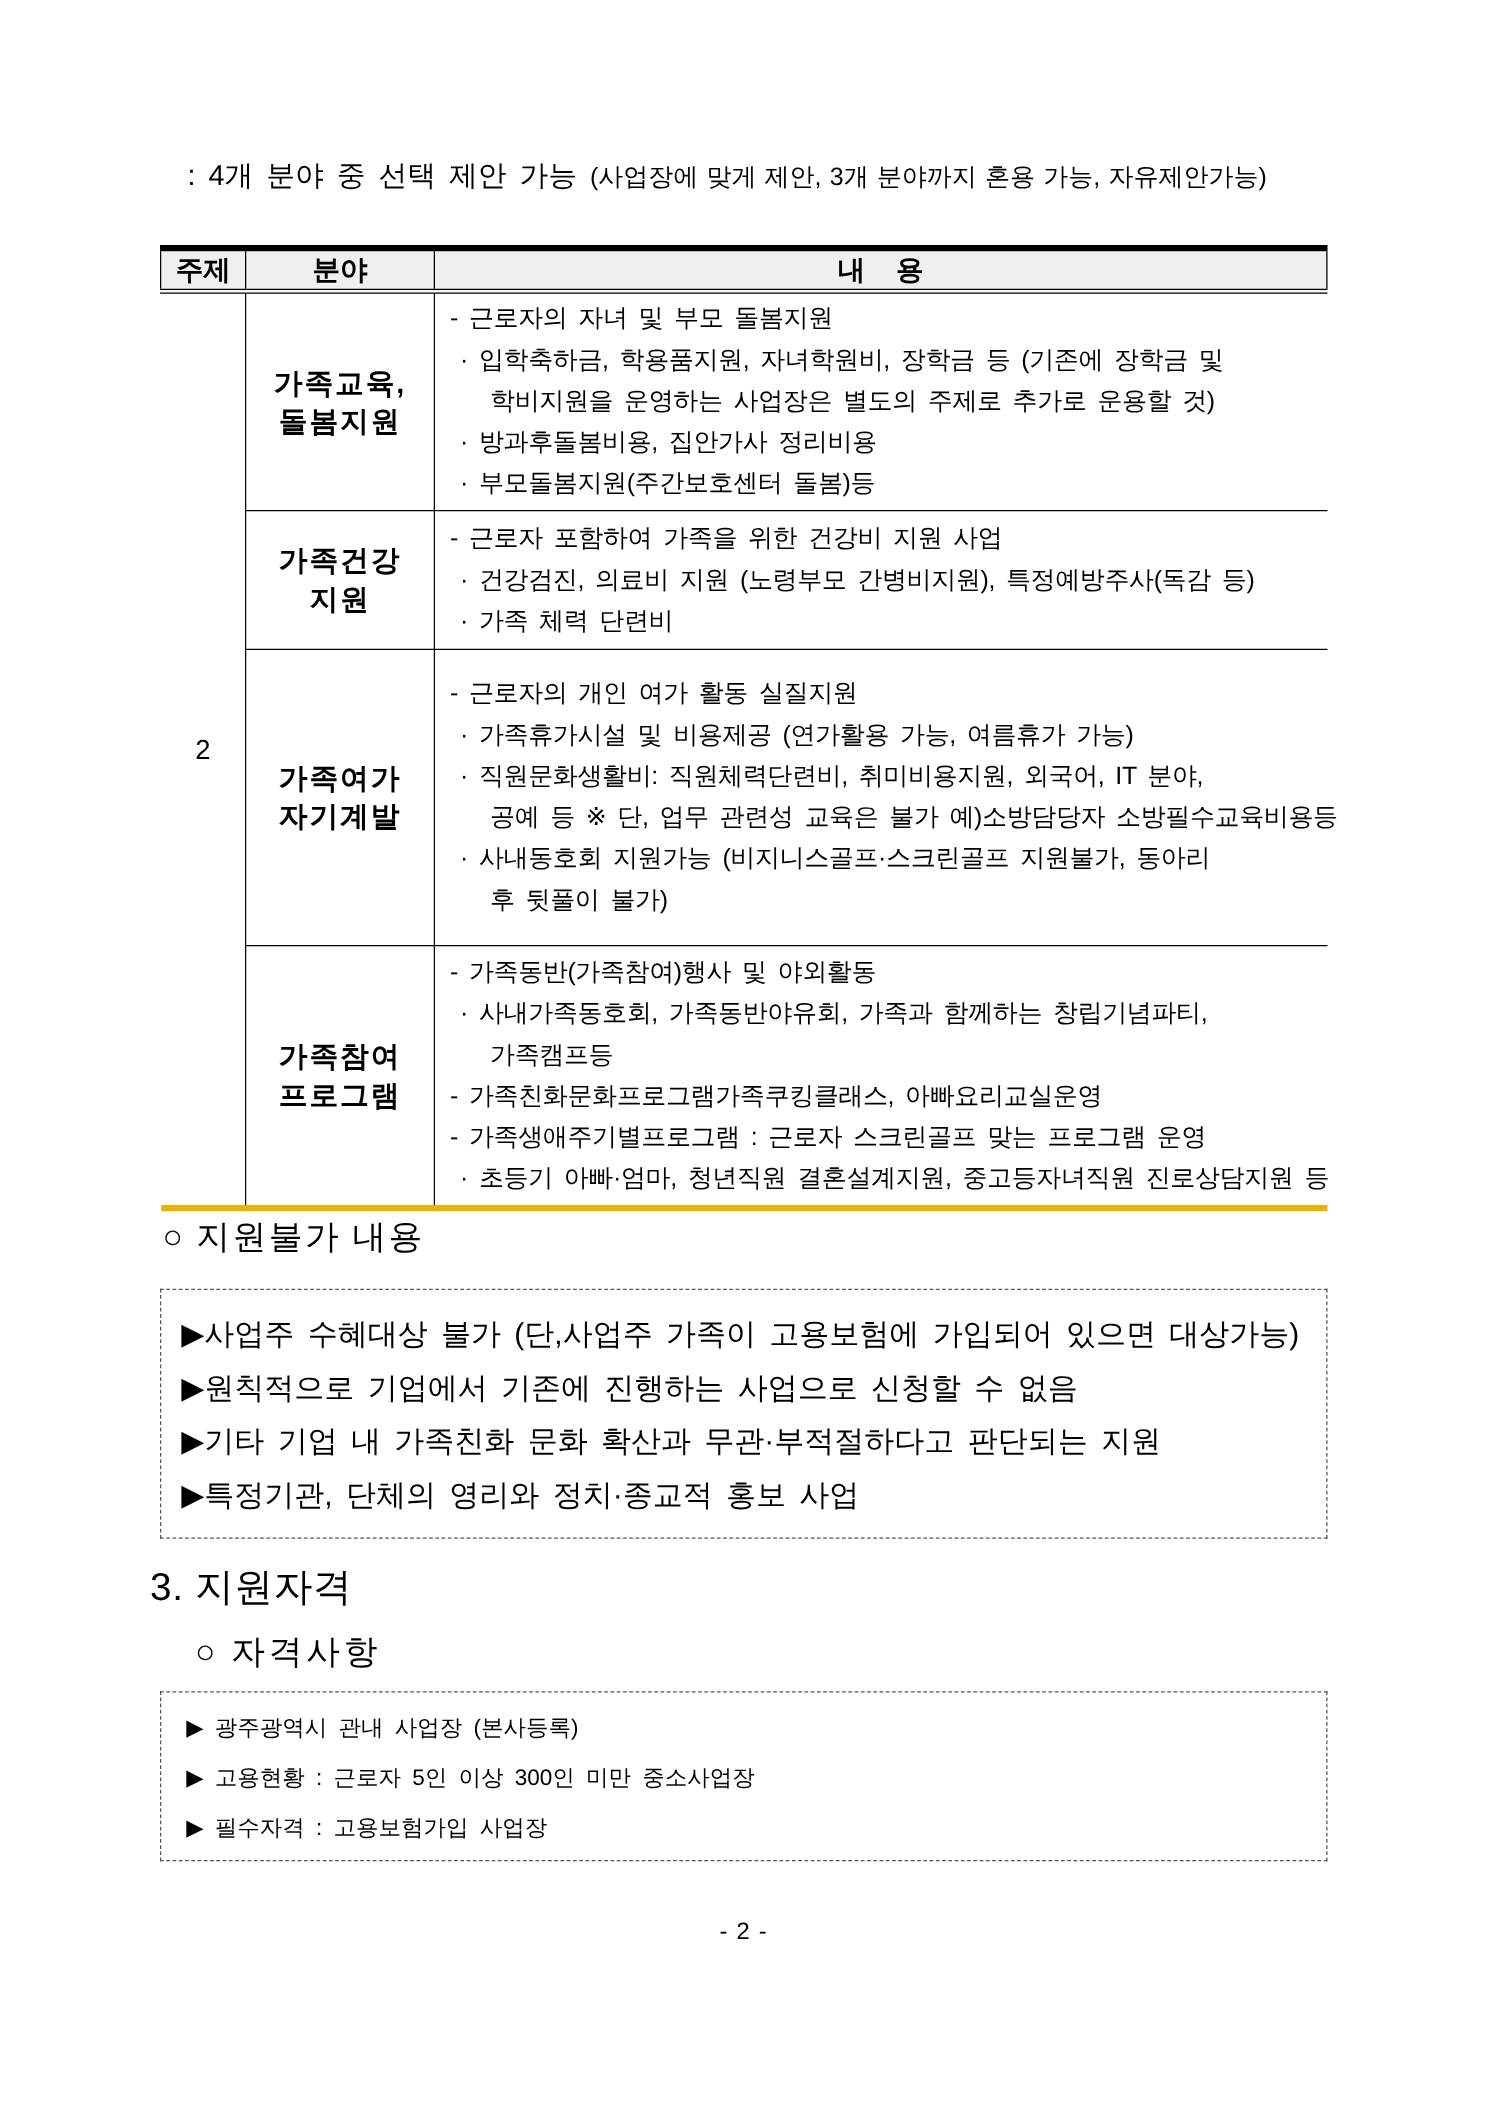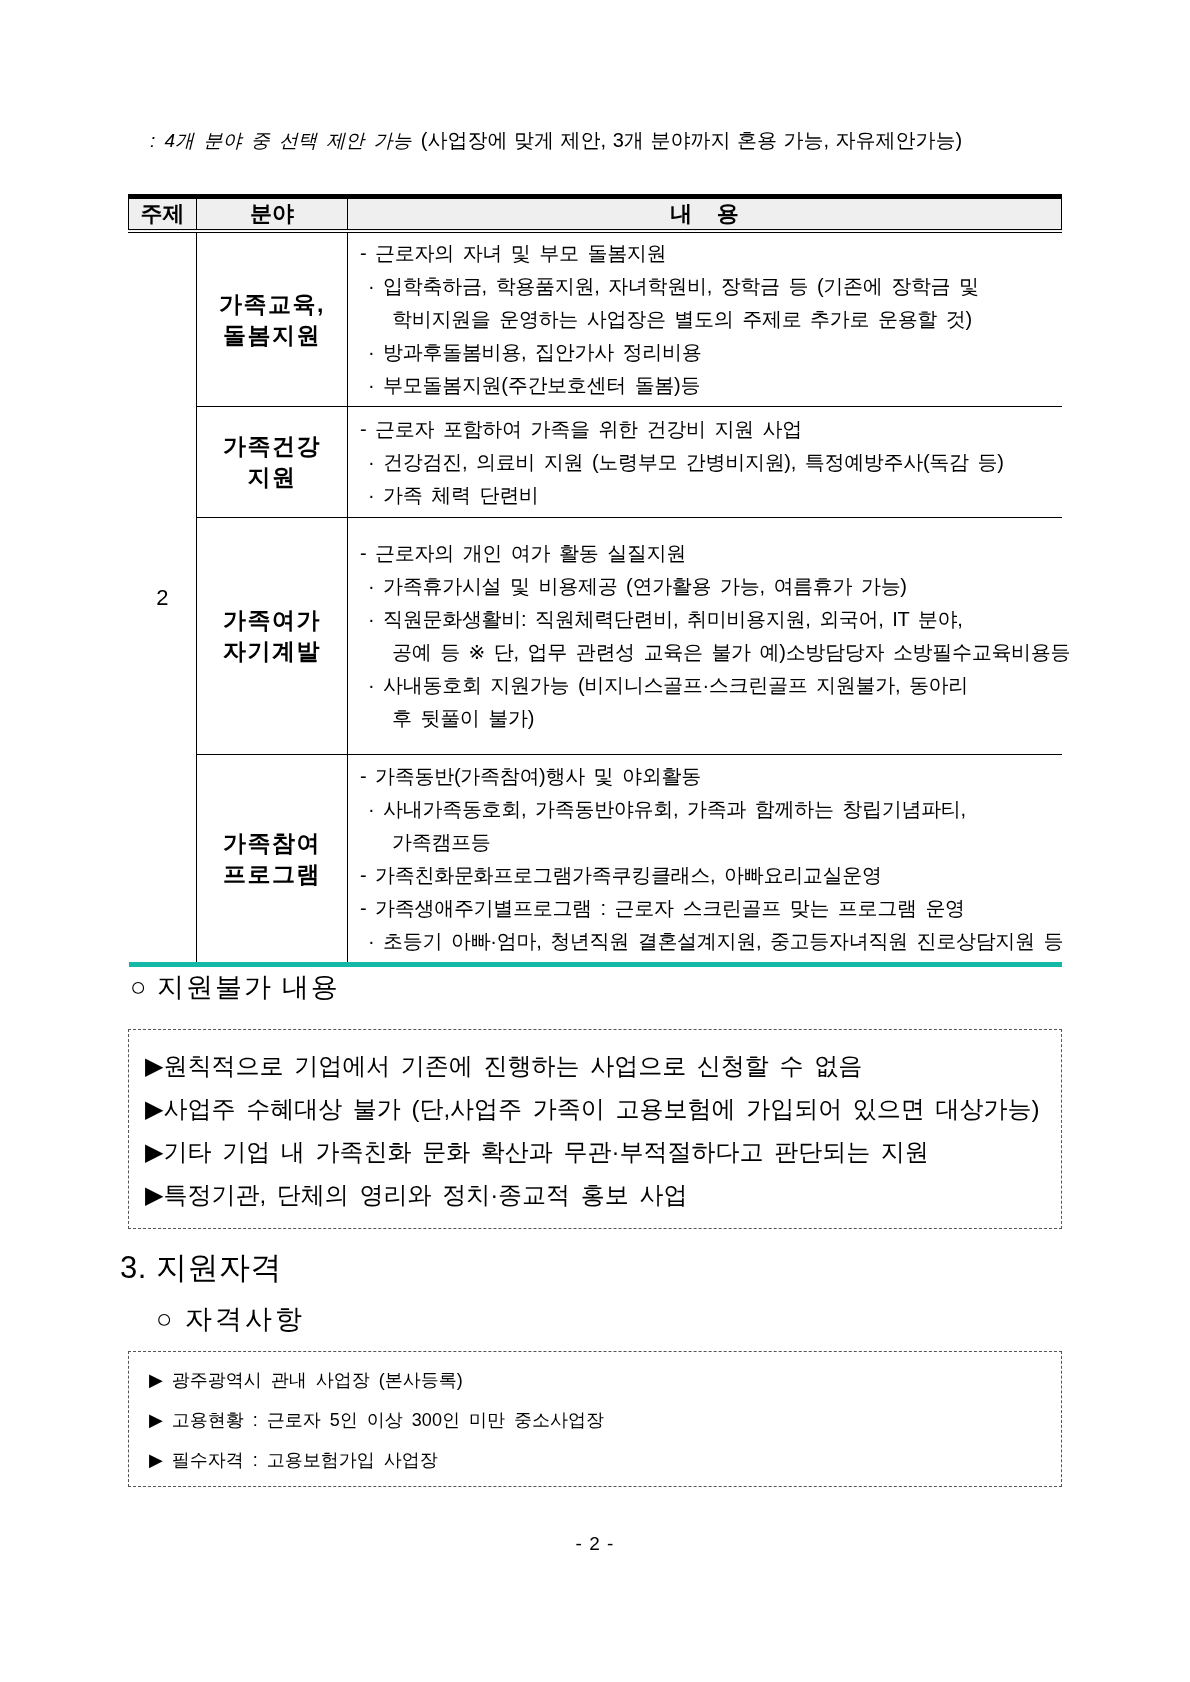--- a/index.html
+++ b/index.html
@@ -9,28 +9,28 @@
     font-family:"Liberation Sans","DejaVu Sans",sans-serif;
     overflow:hidden;
   }
   .doc{padding:100px 128px 0 128px;box-sizing:border-box;}
 
   
   .title-line{margin-left:18px;font-size:27px;line-height:40px;white-space:nowrap;}
   .t-prefix{font-family:"Liberation Serif","DejaVu Serif",serif;letter-spacing:1px;}
   .t-main{font-weight:bold;letter-spacing:1px;}
   .subtitle-line{margin-top:24px;margin-left:22px;line-height:32px;white-space:nowrap;}
-  .s-main{font-size:19px;word-spacing:4px;font-style:italic;}
+  .s-main{font-size:23px;word-spacing:4px;}
   .s-paren{font-size:20px;word-spacing:1px;}
 
   
   table.main-table{
     width:100%;margin-top:36px;
     border-collapse:collapse;table-layout:fixed;
-    border-top:5px solid #000;border-bottom:5px solid #14b8a6;
+    border-top:5px solid #000;border-bottom:5px solid #eab308;
   }
   thead th{
     background:#efefef;height:30px;padding:0;
     font-size:22px;font-weight:bold;
     border-bottom:4px double #000;
   }
   th.h-topic{width:67px;border-left:1px solid #000;border-right:1px solid #000;}
   th.h-cat{width:150px;border-right:1px solid #000;}
   th.h-content{border-right:1px solid #000;white-space:pre;}
   td.topic{border-right:1px solid #000;text-align:center;font-size:22px;vertical-align:middle;}
@@ -157,22 +157,22 @@
             </div>
         </td>
       </tr>
     </tbody>
   </table>
 
   <div class="section-circle-heading">○ 지원불가 내용</div>
 
   <div class="dash-box box1">
 
-  <div class="box-line">▶원칙적으로 기업에서 기존에 진행하는 사업으로 신청할 수 없음</div>
-      <div class="box-line">▶사업주 수혜대상 불가 (단,사업주 가족이 고용보험에 가입되어 있으면 대상가능)</div>
+  <div class="box-line">▶사업주 수혜대상 불가 (단,사업주 가족이 고용보험에 가입되어 있으면 대상가능)</div>
+      <div class="box-line">▶원칙적으로 기업에서 기존에 진행하는 사업으로 신청할 수 없음</div>
       <div class="box-line">▶기타 기업 내 가족친화 문화 확산과 무관·부적절하다고 판단되는 지원</div>
       <div class="box-line">▶특정기관, 단체의 영리와 정치·종교적 홍보 사업</div>
     </div>
 
   <div class="h2-heading">3. 지원자격</div>
 
   <div class="sub-circle-heading">○ 자격사항</div>
 
   <div class="dash-box box2">
 

